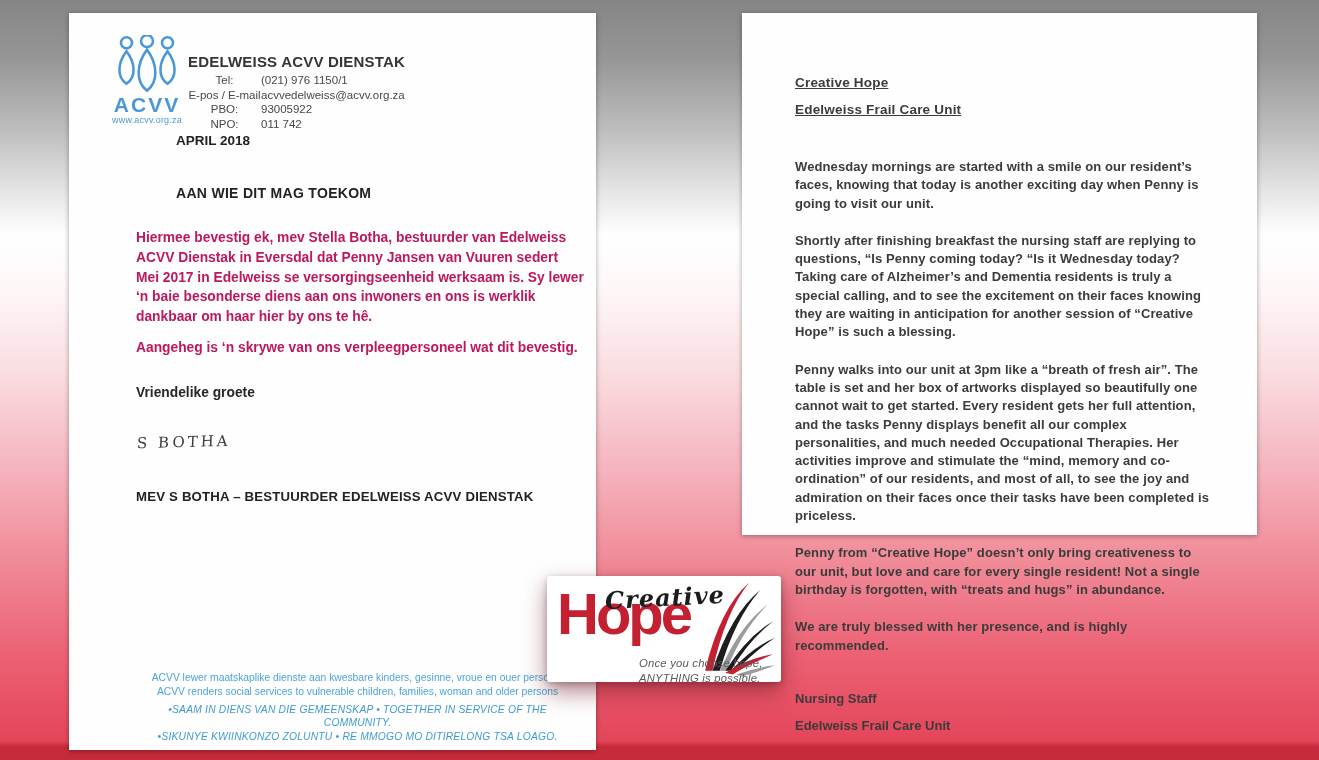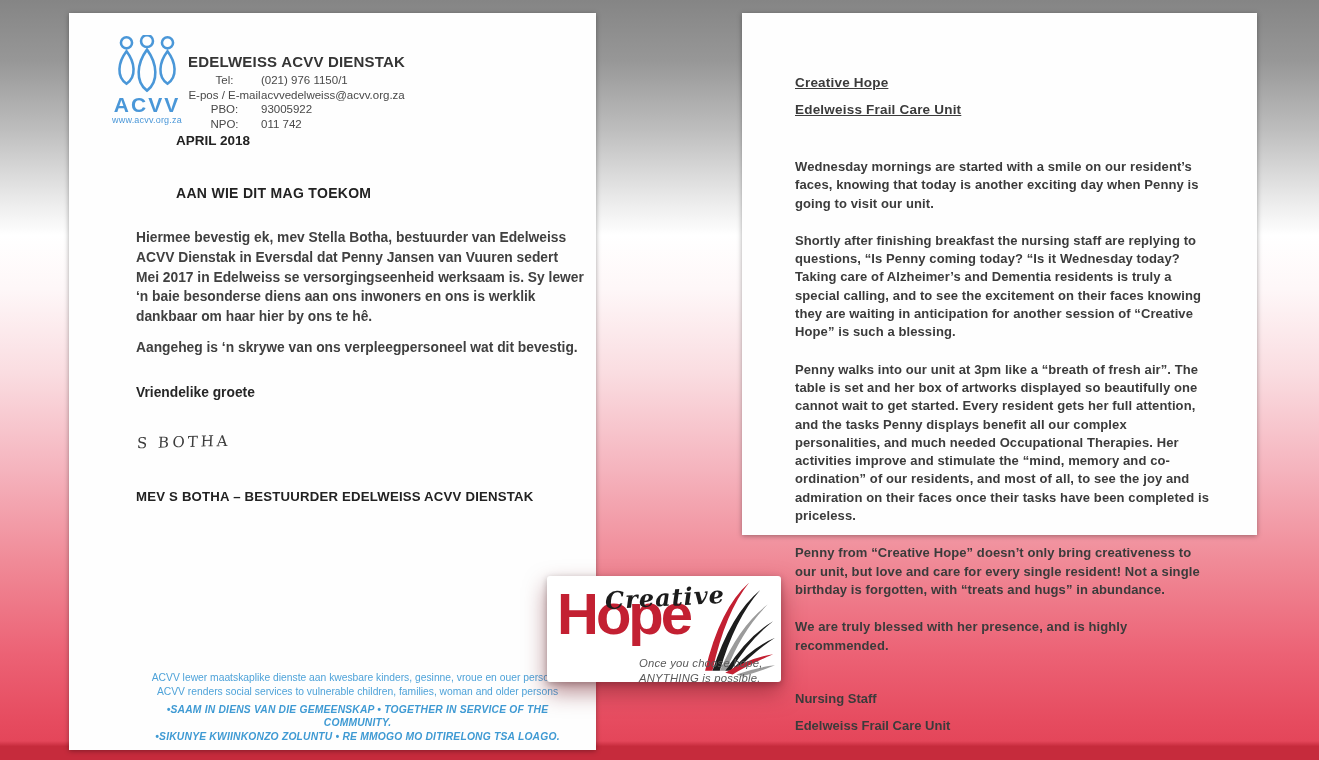--- a/index.html
+++ b/index.html
@@ -32,41 +32,41 @@
   .lh-title { font-size: 15px; font-weight: bold; color: #353535; letter-spacing: 0.2px; margin-bottom: 3px; }
   .lh-row { display: flex; font-size: 11.5px; color: #484848; line-height: 14.5px; text-align: center; }
   .lh-label { width: 73px; flex: none; }
 
   .l-date, .l-salutation { position: absolute; left: 67px; font-weight: bold; color: #222; margin-left: 40px; }
   .l-date { top: 120px; font-size: 13.5px; }
   .l-salutation { top: 172px; font-size: 14px; letter-spacing: 0.3px; }
 
   .l-para {
     position: absolute; left: 67px; width: 448px;
-    font-size: 13.8px; font-weight: bold; color: #404040; line-height: 19.8px;
+    font-size: 13.8px; font-weight: bold; color: #be185d; line-height: 19.8px;
   }
   .l-para1 { top: 215px; }
   .l-para2 { top: 325px; }
   .l-groete { position: absolute; left: 67px; top: 372px; font-size: 13.8px; font-weight: bold; color: #262626; }
 
   .l-signature {
     position: absolute; left: 68px; top: 420px;
     font-family: "DejaVu Serif", serif; font-size: 15px; color: #3c3c3c;
     letter-spacing: 3px; transform: rotate(-1.5deg) skewX(-4deg);
   }
   .l-signoff {
     position: absolute; left: 67px; top: 476px;
     font-size: 13.2px; font-weight: bold; color: #222; letter-spacing: 0.2px;
   }
 
   .l-footer {
     position: absolute; left: 80px; right: 30px; top: 658px;
     text-align: center; color: #4fa3d9; font-size: 10.3px; line-height: 13.8px;
   }
-  .l-footer .motto { font-style: italic; font-weight: bold; color: #3f9ad3; letter-spacing: 0.2px; }
+  .l-footer .motto { font-style: italic; font-weight: normal; color: #3f9ad3; letter-spacing: 0.2px; }
   .l-footer .motto-first { margin-top: 4px; }
 
   
   .r-content { position: absolute; left: 53px; top: 62px; width: 415px; color: #3b3b3b; }
   .r-heading {
     font-size: 13.5px; font-weight: bold; text-decoration: underline;
     letter-spacing: 0.2px; margin-bottom: 12px;
   }
   .r-heading2 { margin-bottom: 0; }
   .r-para { font-size: 13px; font-weight: bold; line-height: 18.3px; margin-top: 19px; letter-spacing: 0.1px; }

